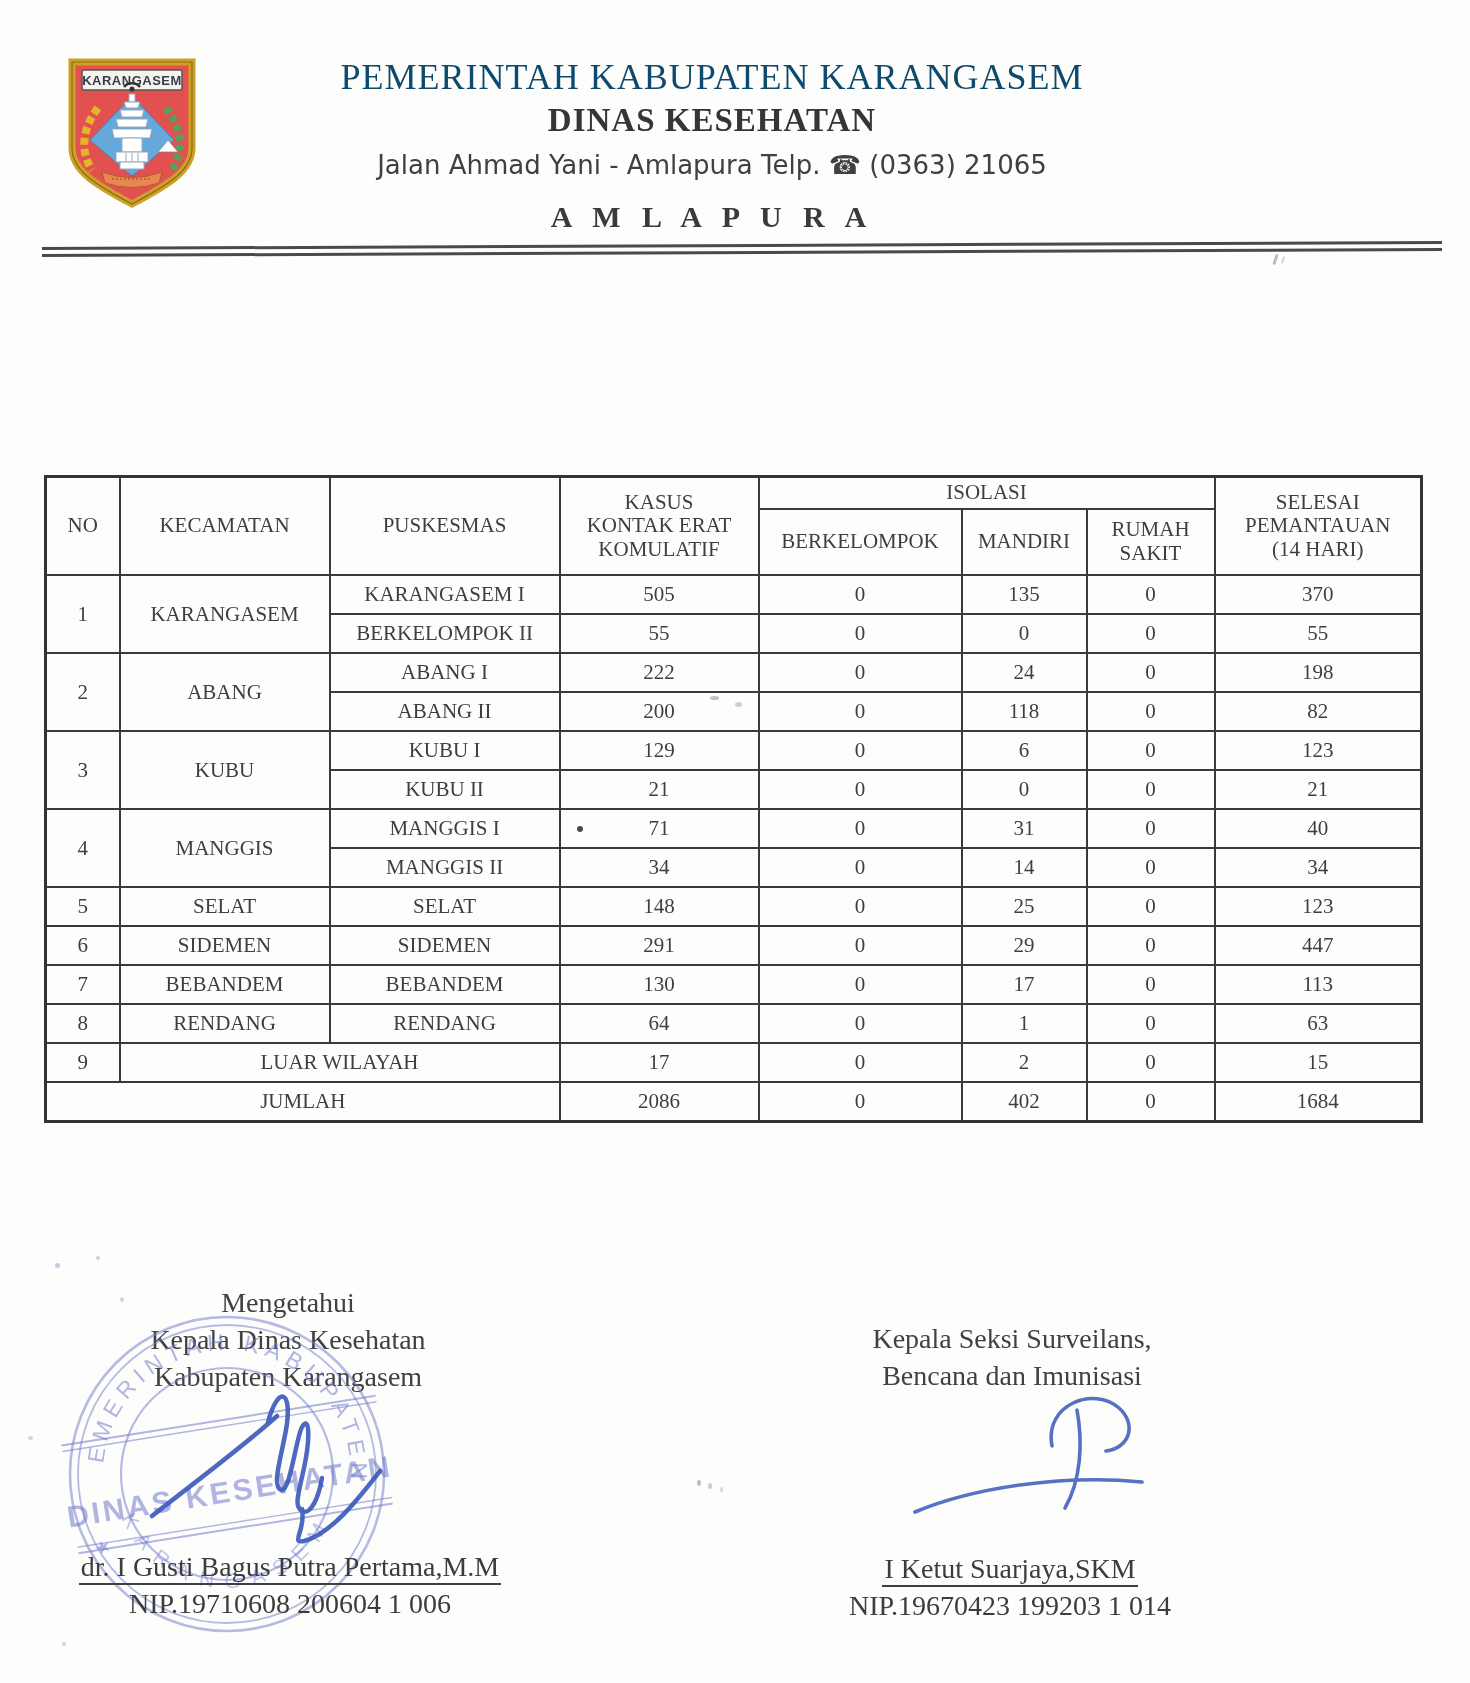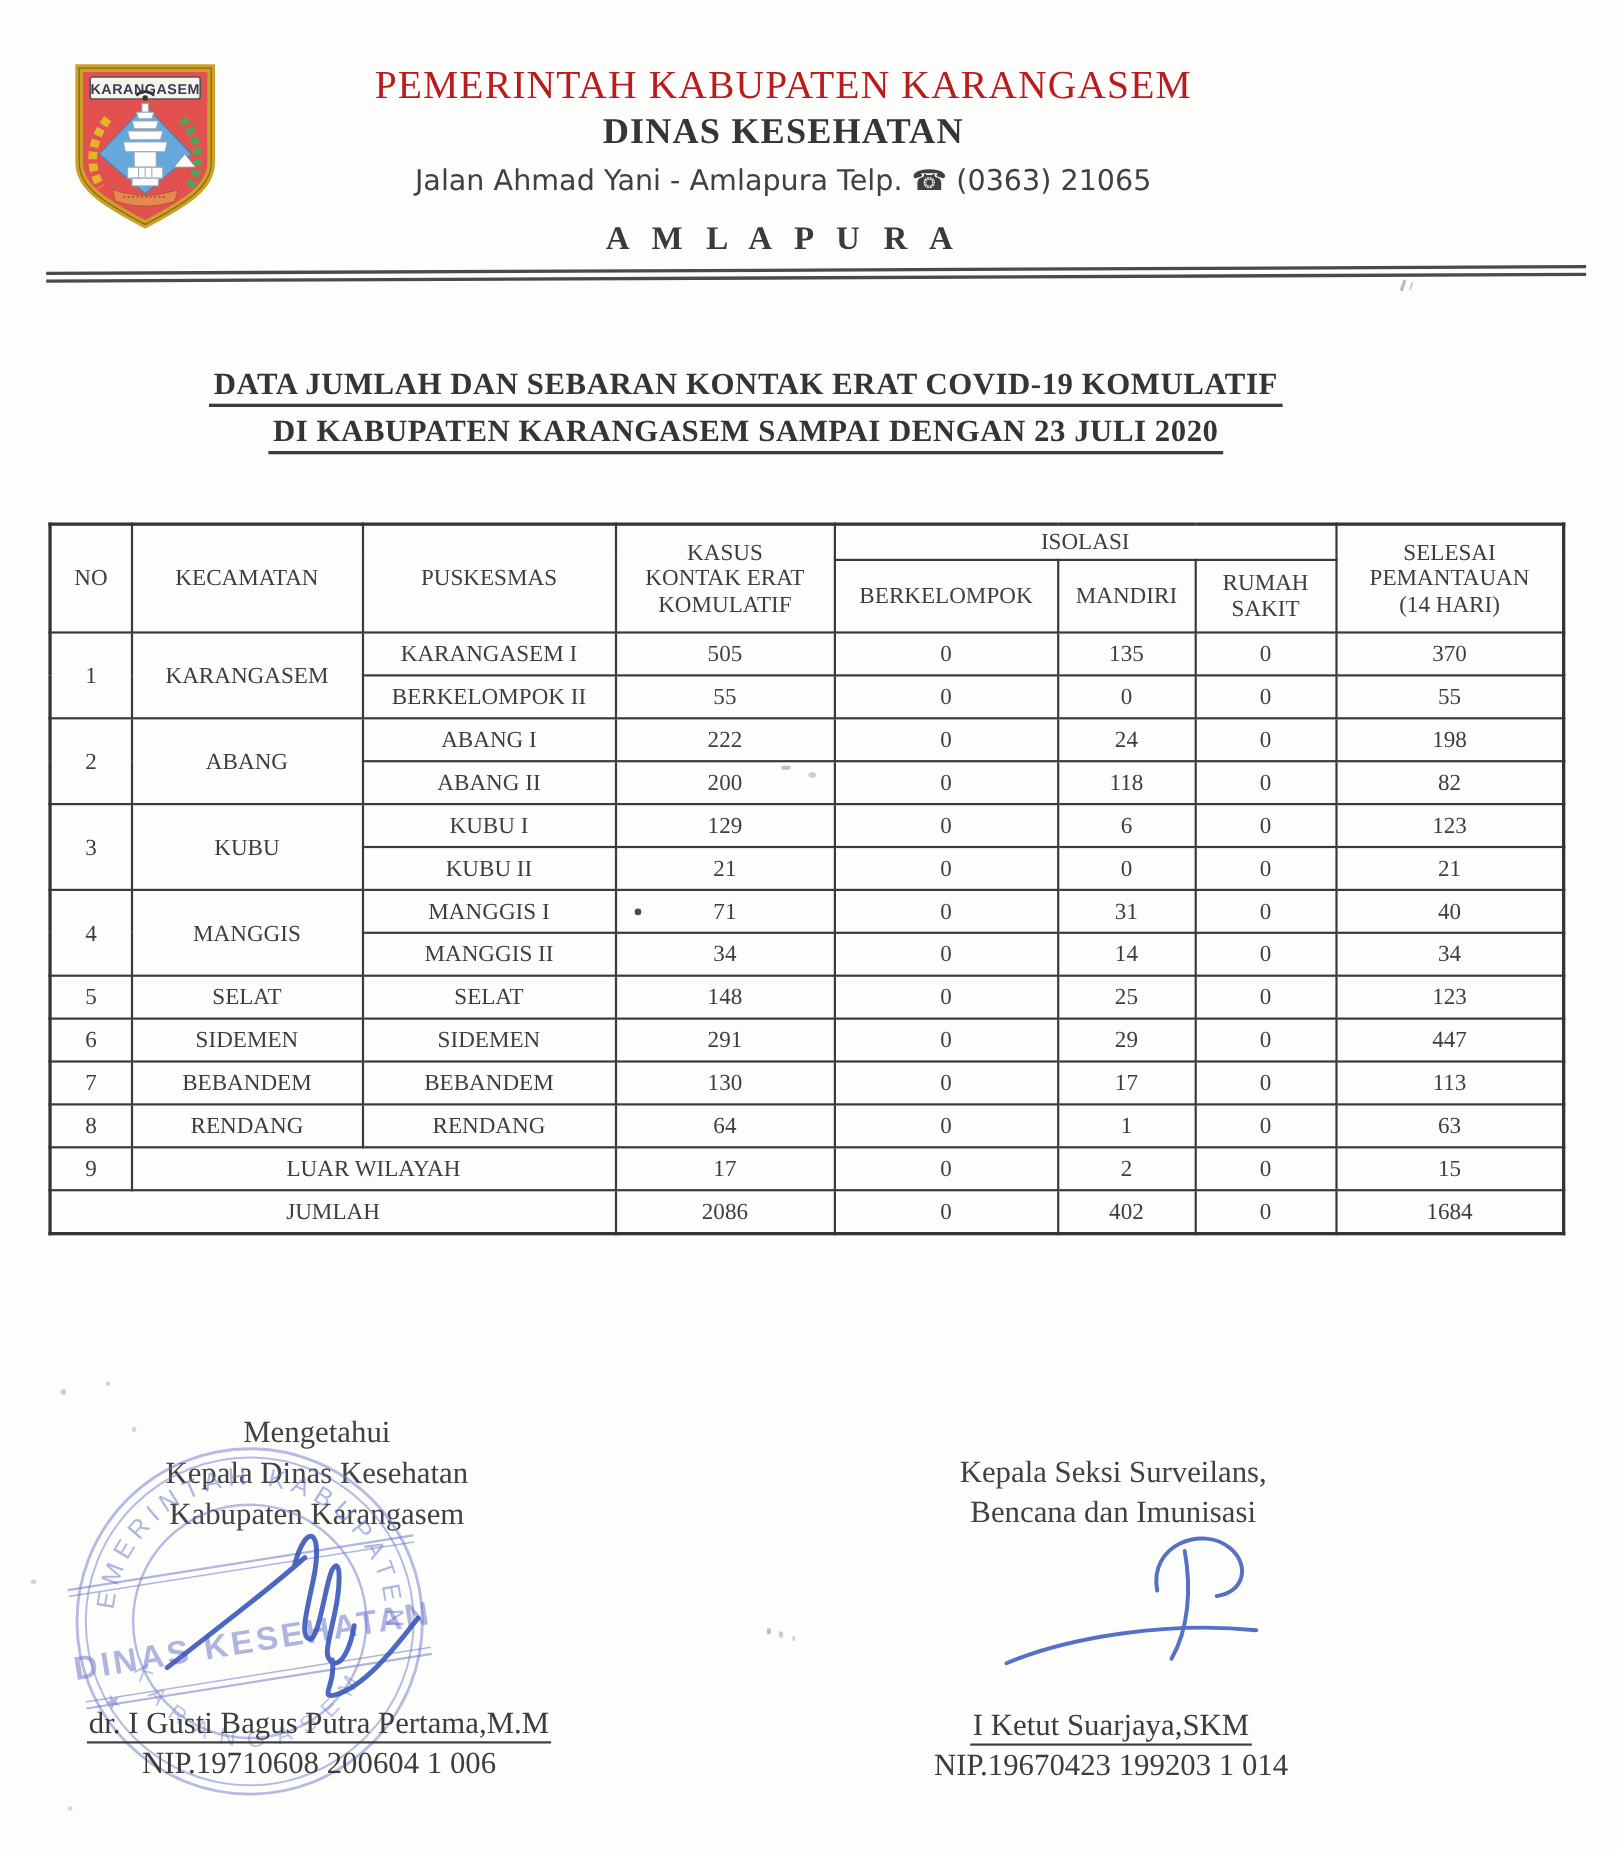--- a/index.html
+++ b/index.html
@@ -2,21 +2,21 @@
 <html style="--ink: #3e3e3e; --border: #3a3a3a; --stamp_blue: #7079cd; --signature_blue: #3a58bb; --logo_red: #e25050; --logo_gold: #cda127; --logo_blue: #64a8dc; --logo_green: #57a05a;"><head>
 <meta charset="utf-8">
 <style>
   html,body{margin:0;padding:0;background:#e8e8e8;}
   .page{position:relative;width:1470px;height:1683px;background:#fdfdfb;overflow:hidden;
         font-family:"Liberation Serif", serif;color:#3e3e3e;}
 
   
   .logo{position:absolute;left:58px;top:56px;width:148px;height:152px;}
   .letterhead{position:absolute;left:0;top:0;width:1424px;text-align:center;}
-  .lh1{position:absolute;top:56px;width:100%;font-size:36px;letter-spacing:1px;color:#b91c1c;}
+  .lh1{position:absolute;top:56px;width:100%;font-size:36px;letter-spacing:1px;color:#0c4a6e;}
   .lh2{position:absolute;top:102px;width:100%;font-size:33px;font-weight:bold;letter-spacing:1px;color:#353535;}
   .lh3{position:absolute;top:150px;width:100%;font-size:26px;font-family:"DejaVu Sans",sans-serif;color:#404040;}
   .lh4{position:absolute;top:200px;width:100%;font-size:30px;font-weight:bold;letter-spacing:7px;color:#3a3a3a;}
   .rule{position:absolute;left:42px;top:244px;width:1400px;transform:rotate(-0.25deg);}
   .rule .rl1{height:3px;background:#4a4a4a;margin-bottom:4px;}
   .rule .rl2{height:3px;background:#4a4a4a;}
 
   
   .title{position:absolute;left:0;top:328px;width:1356px;text-align:center;
          font-size:28px;font-weight:bold;letter-spacing:.5px;color:#343434;line-height:43px;}
@@ -88,24 +88,20 @@
     <div class="lh1">PEMERINTAH KABUPATEN KARANGASEM</div>
     <div class="lh2">DINAS KESEHATAN</div>
     <div class="lh3">Jalan Ahmad Yani  - Amlapura Telp. ☎ (0363) 21065</div>
     <div class="lh4">A M L A P U R A</div>
   </div>
   <div class="rule">
     <div class="rl1"></div>
     <div class="rl2"></div>
   </div>
 
-  <div class="title">
-    <div><span class="u">DATA JUMLAH DAN SEBARAN KONTAK ERAT COVID-19 KOMULATIF</span></div>
-    <div><span class="u">DI KABUPATEN KARANGASEM SAMPAI DENGAN 23 JULI 2020</span></div>
-  </div>
 
   <table class="tbl">
     <colgroup>
       <col style="width:74px">
         <col style="width:210px">
         <col style="width:230px">
         <col style="width:199px">
       <col style="width:203px">
         <col style="width:125px">
         <col style="width:128px">

